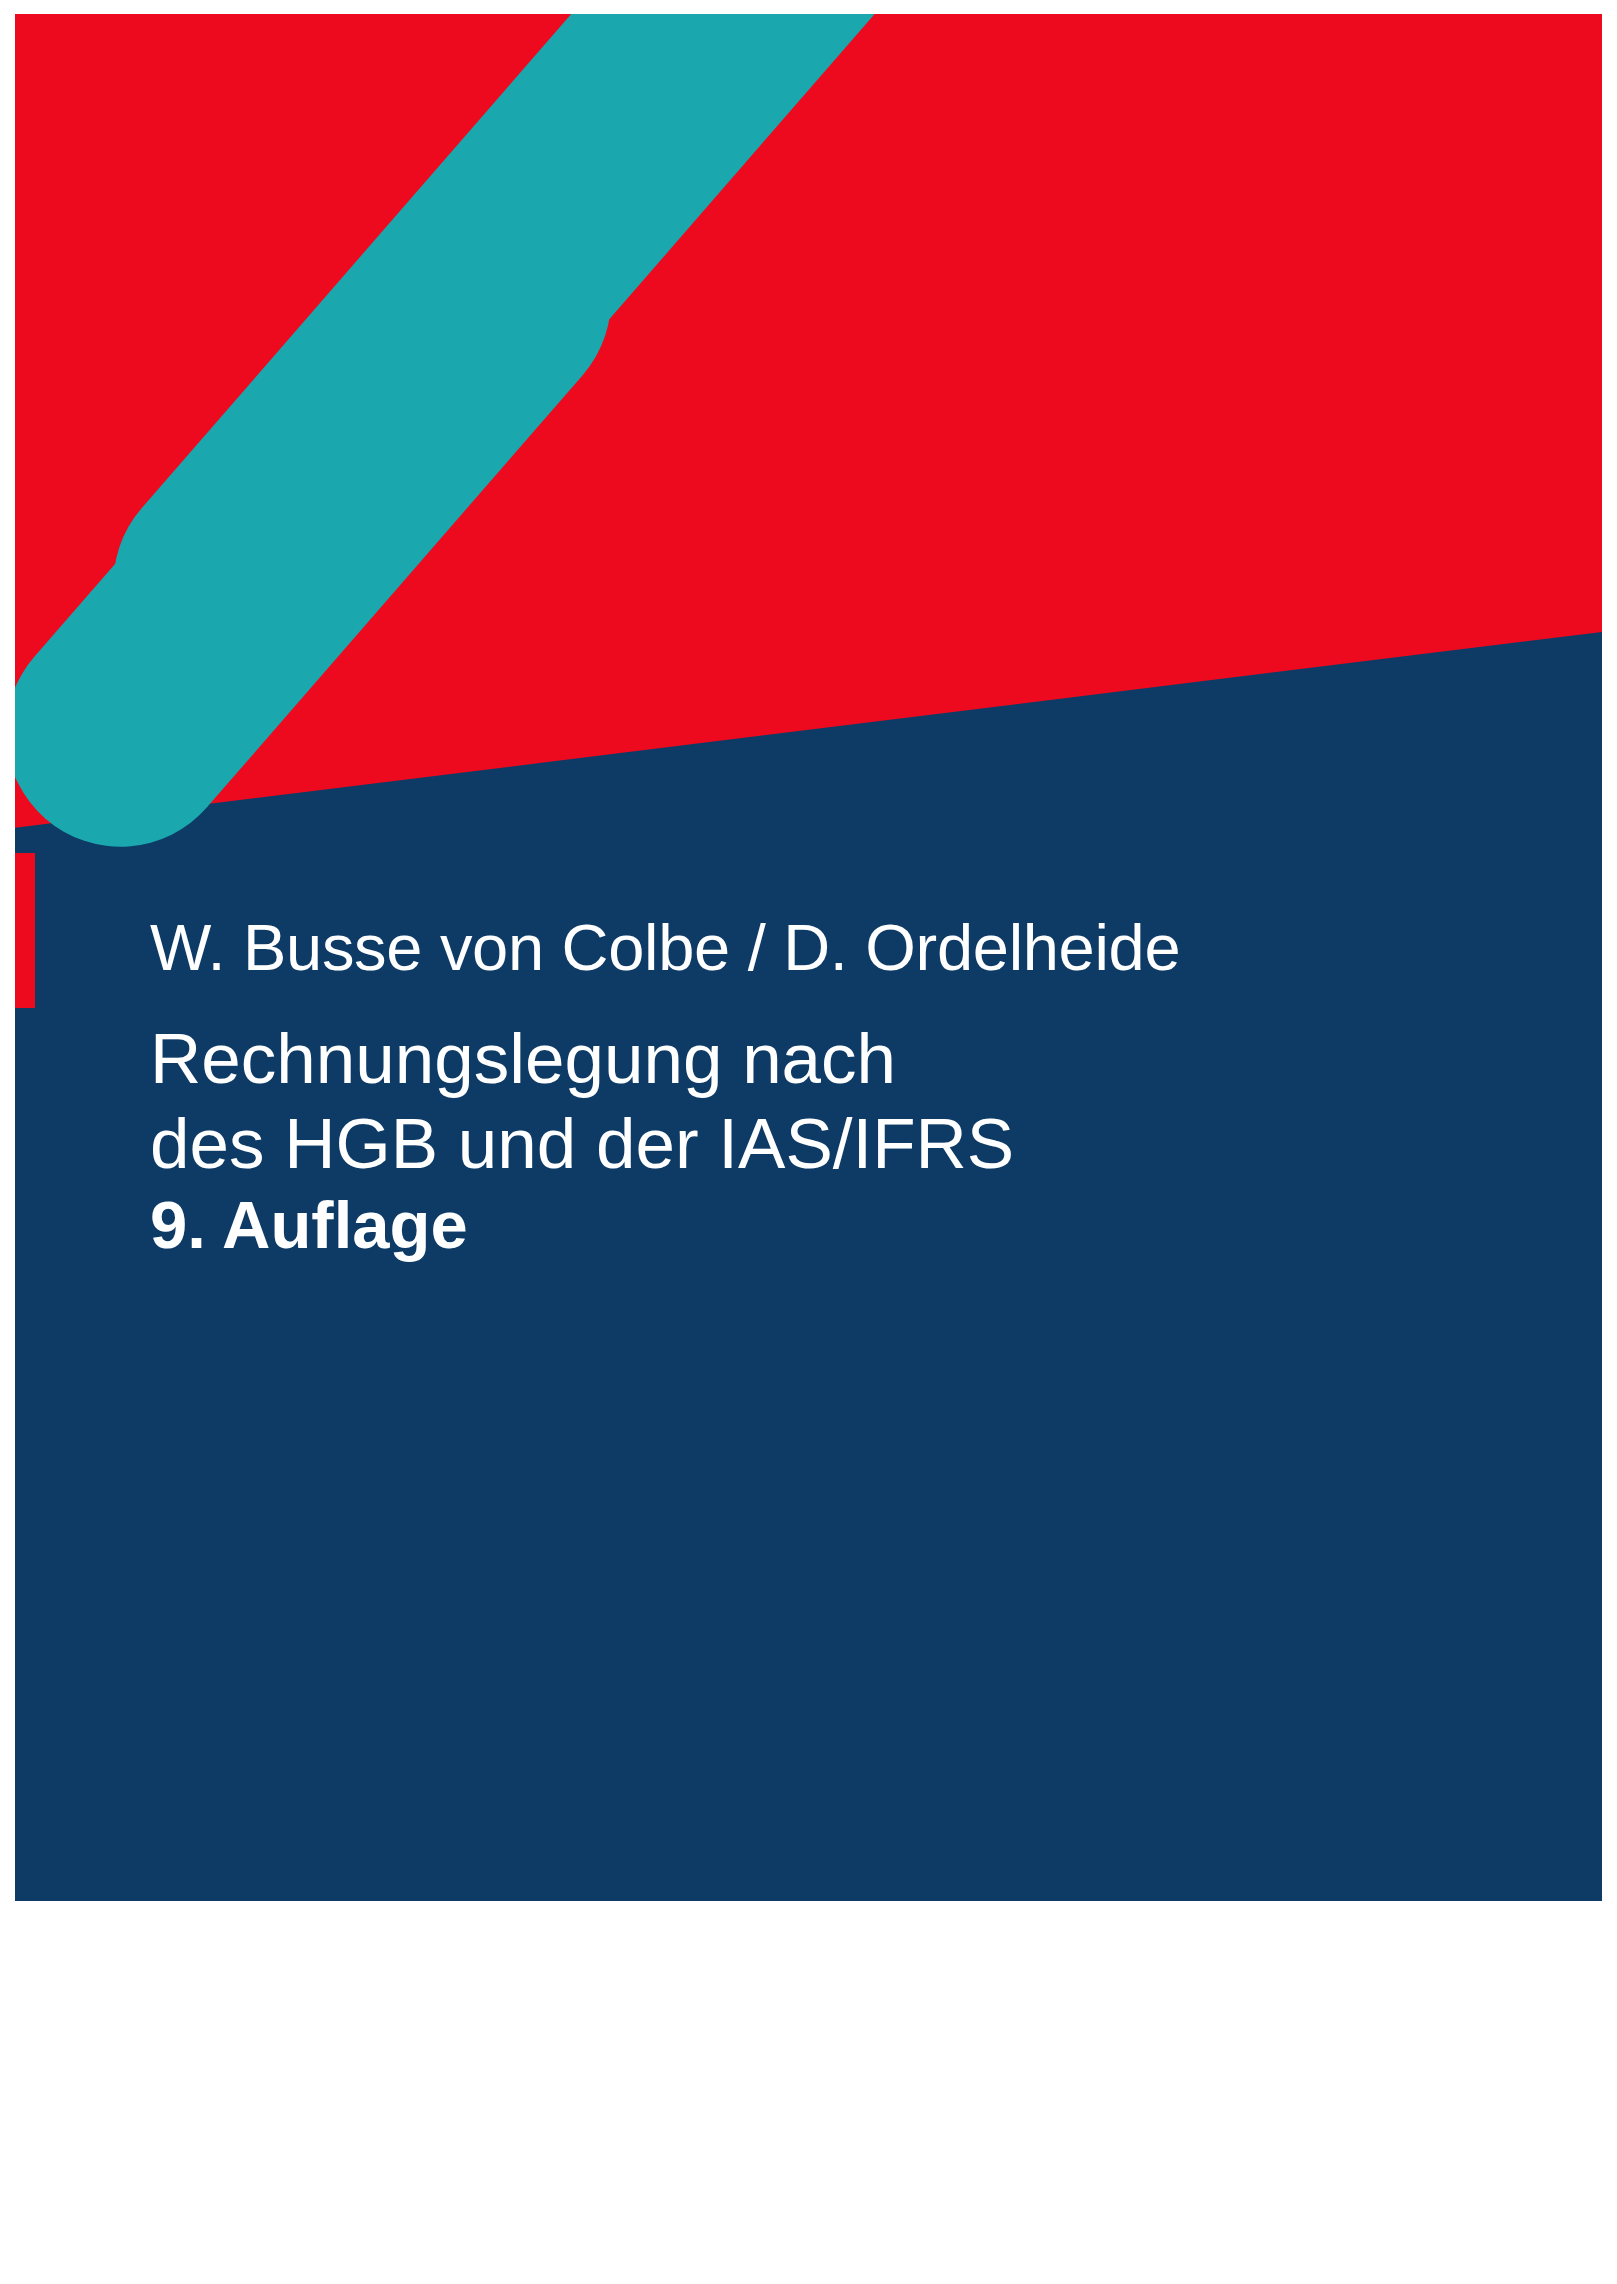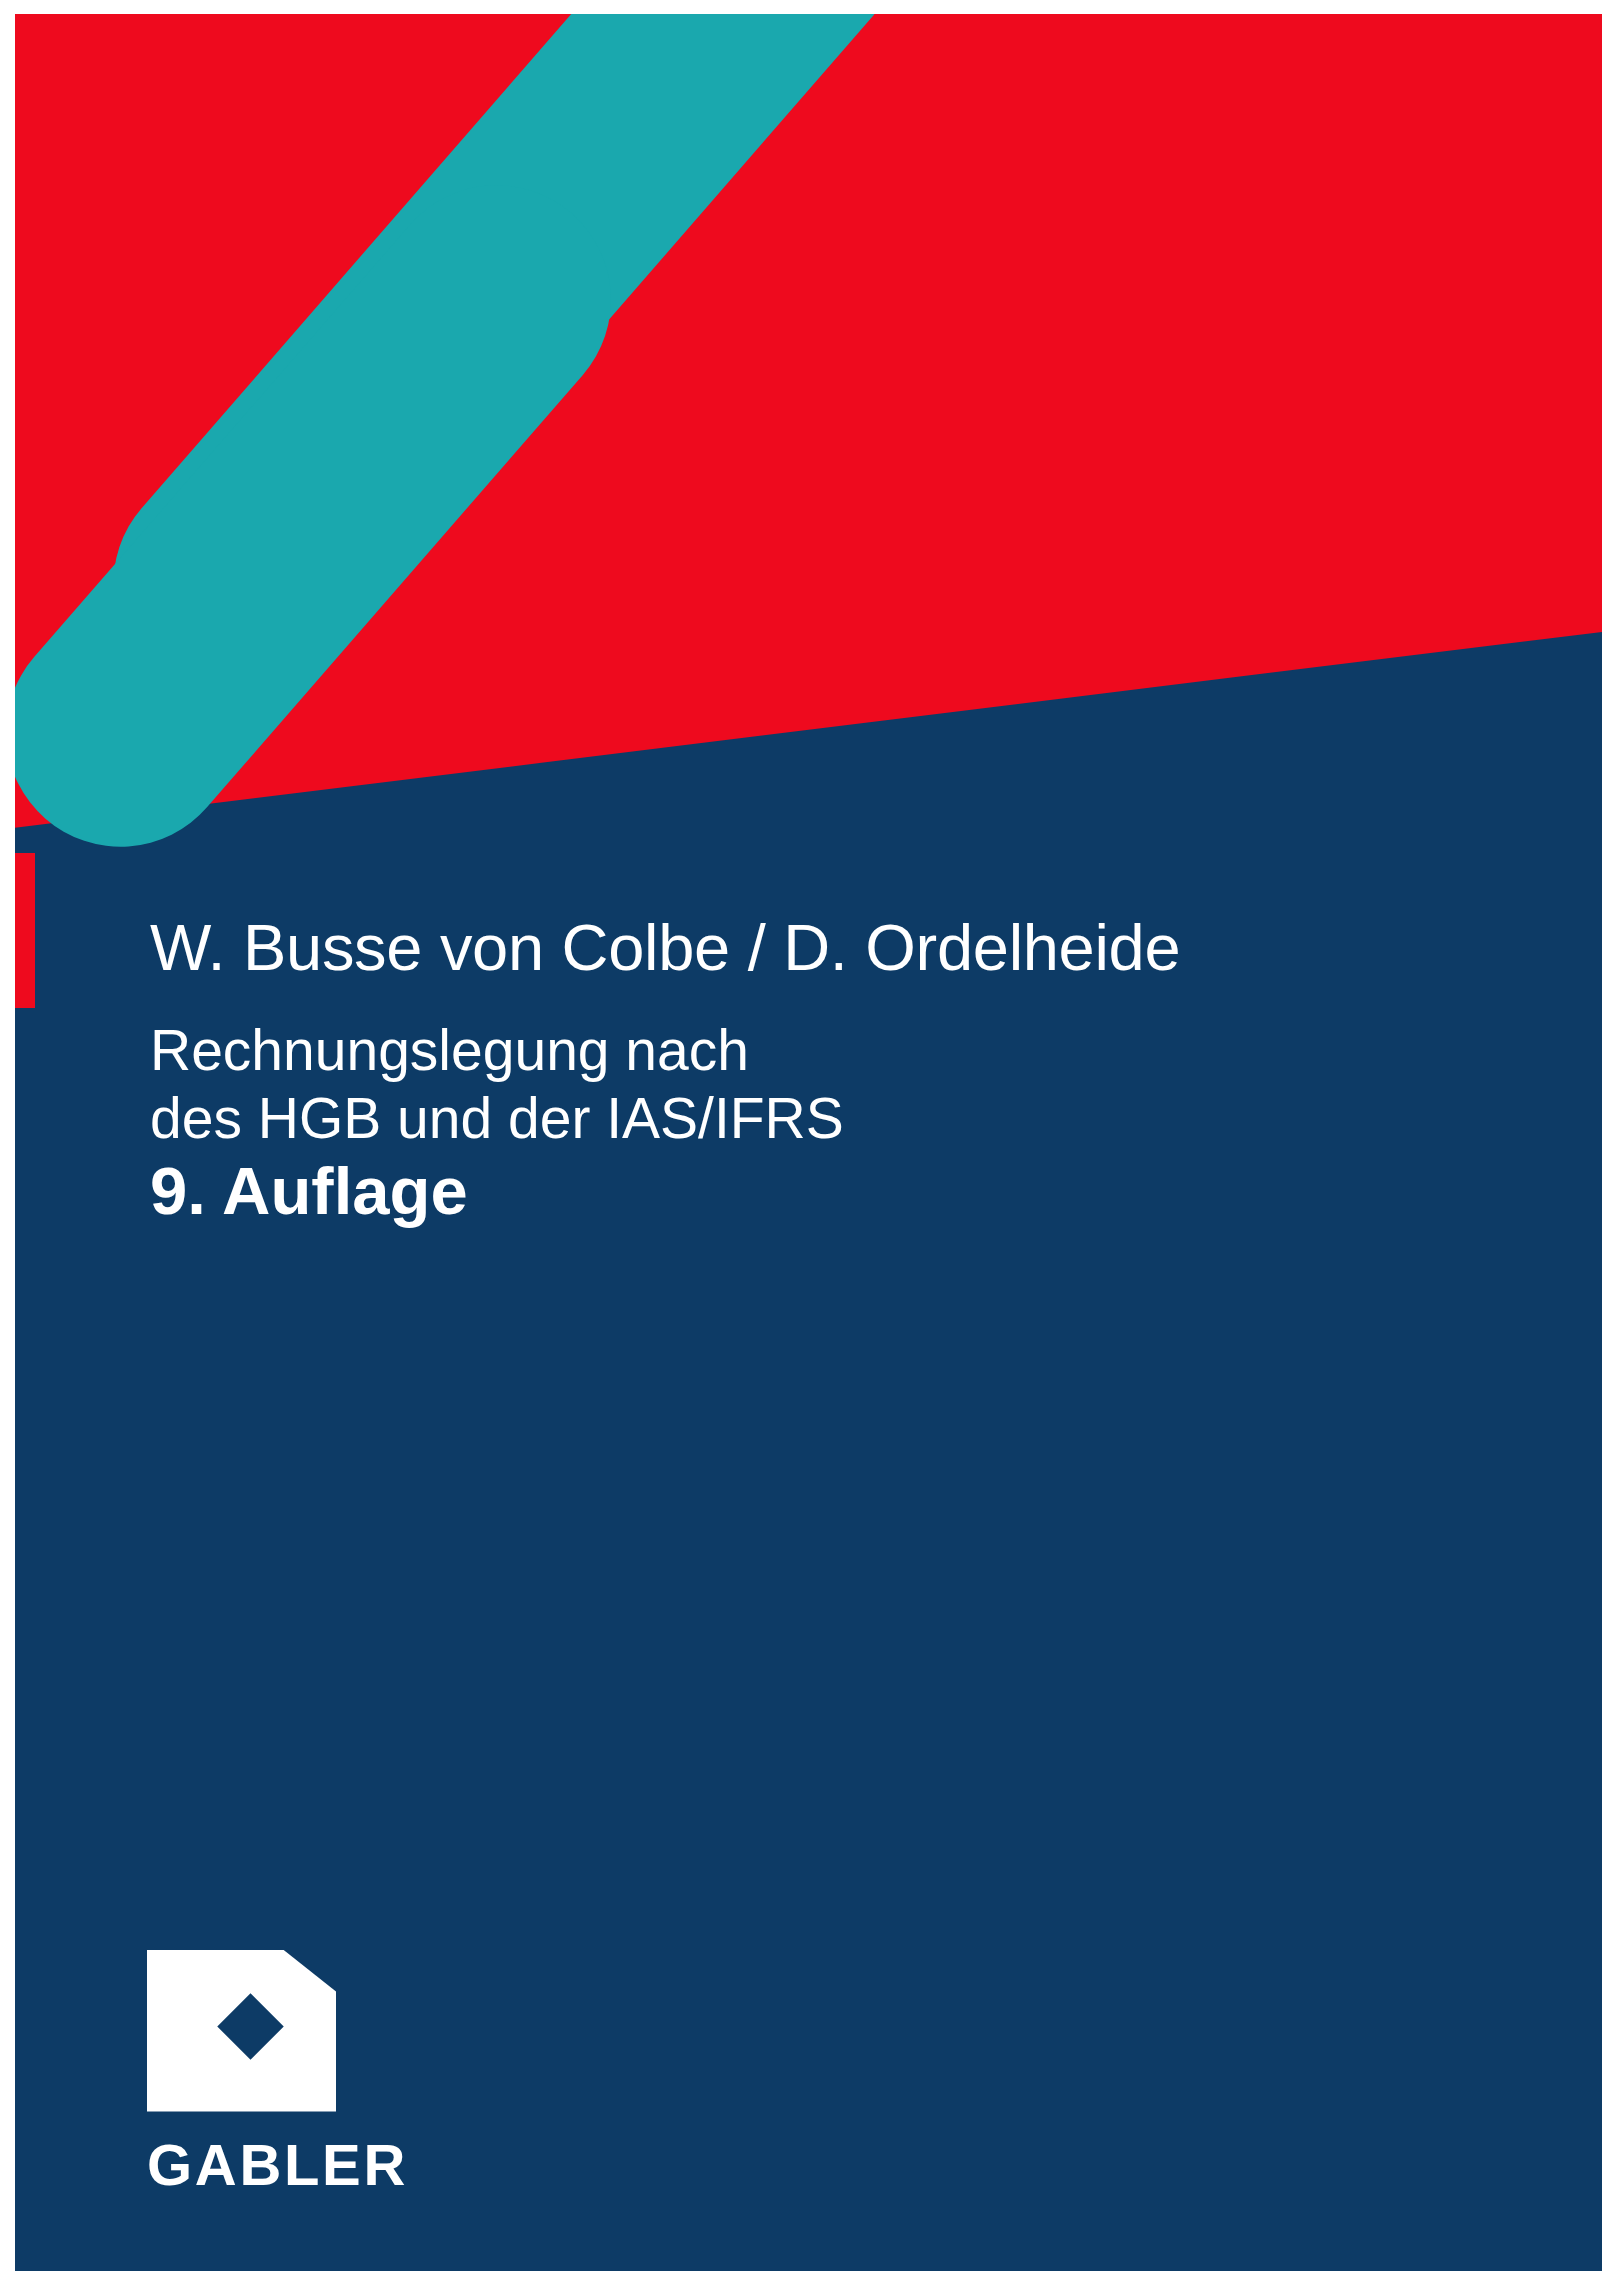--- a/index.html
+++ b/index.html
@@ -6,21 +6,21 @@
     margin: 0;
     padding: 0;
     background: #ffffff;
   }
   body {
     font-family: "Liberation Sans", sans-serif;
   }
   .cover {
     position: relative;
     width: 1617px;
-    height: 2284px;
+    height: 1901px;
     background: #7dd3fc;
     overflow: hidden;
   }
   
   .page {
     position: absolute;
     left: 0;
     top: 0;
     width: 1617px;
     height: 2284px;
@@ -100,21 +100,21 @@
   }
   .title {
     margin-top: 38px;
     font-size: 80px;
     font-weight: bold;
     letter-spacing: -0.7px;
     color: #ffffff;
   }
   .subtitle {
     margin-top: 30px;
-    font-size: 57px;
+    font-size: 71px;
     line-height: 1.2;
     font-weight: 400;
     color: #ffffff;
   }
   .edition {
     font-size: 67px;
     font-weight: bold;
     color: #ffffff;
   }
 

